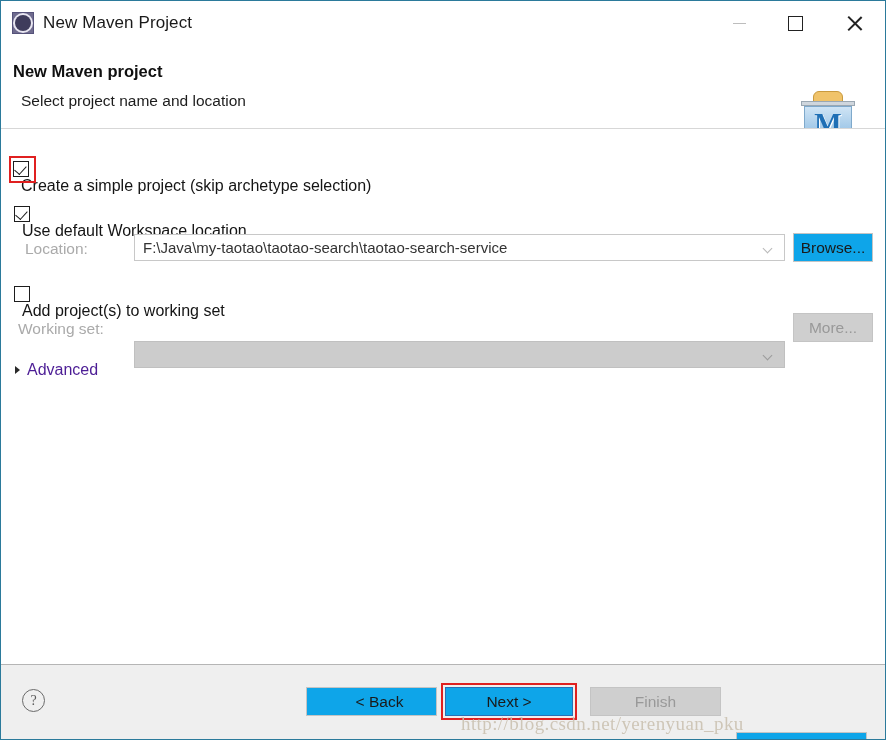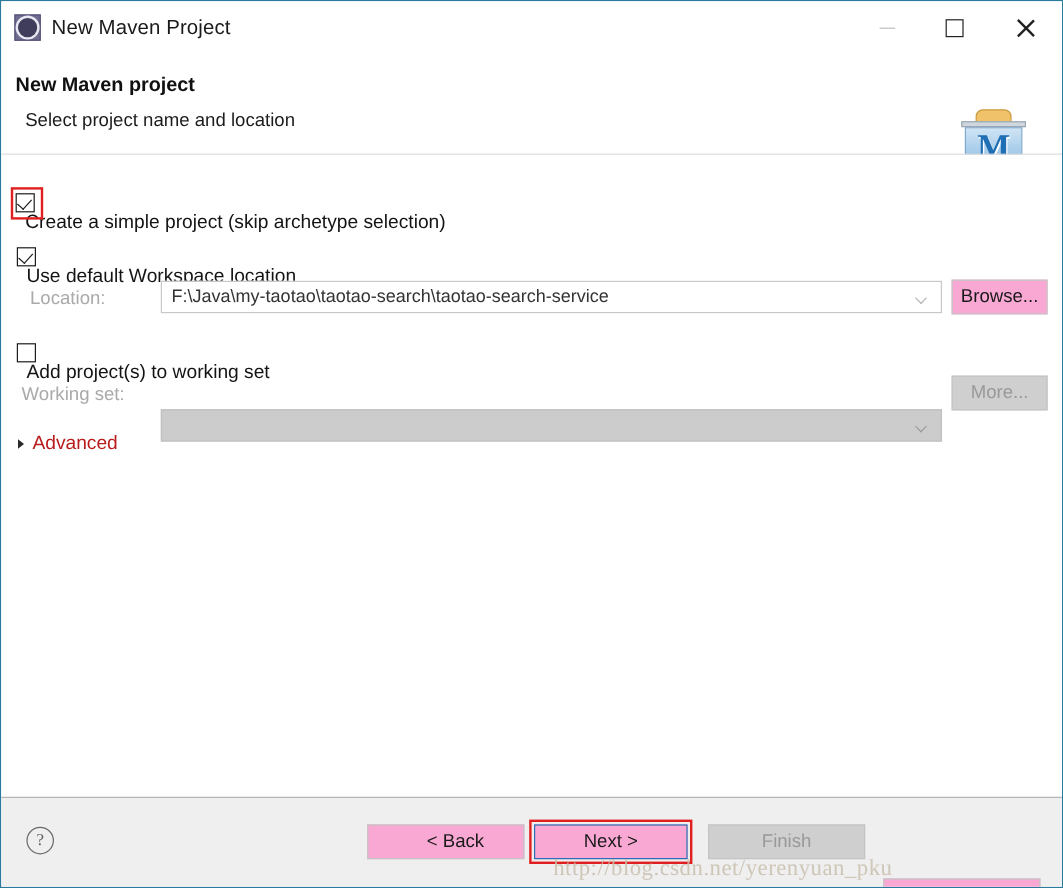--- a/index.html
+++ b/index.html
@@ -259,21 +259,21 @@
     left: 0; top: 0;
     width: 6px; height: 6px;
     border: solid #b9b9b9;
     border-width: 0 1.4px 1.4px 0;
     transform: rotate(45deg);
   }
   .combo.disabled .chev::before { border-color: #9b9b9b; }
 
   .btn {
     box-sizing: border-box;
-    background: #f9a8d4;
+    background: #0ea5e9;
     border: 1px solid #c4c4c4;
     display: flex;
     align-items: center;
     justify-content: center;
     font-size: 15.5px;
     color: #1a1a1a;
     white-space: nowrap;
   }
   .btn.disabled {
     background: #cfcfcf;
@@ -290,21 +290,21 @@
   }
   .tri-right {
     width: 0; height: 0;
     border-left: 5px solid #2a2a2a;
     border-top: 4px solid transparent;
     border-bottom: 4px solid transparent;
     flex: 0 0 auto;
   }
   .adv-label {
     font-size: 16px;
-    color: #b91c1c;
+    color: #4c1d95;
     margin-left: 7px;
   }
 
   
   .footer {
     position: absolute;
     left: 0; top: 663px;
     width: 884px;
     height: 75px;
     background: #efefef;

